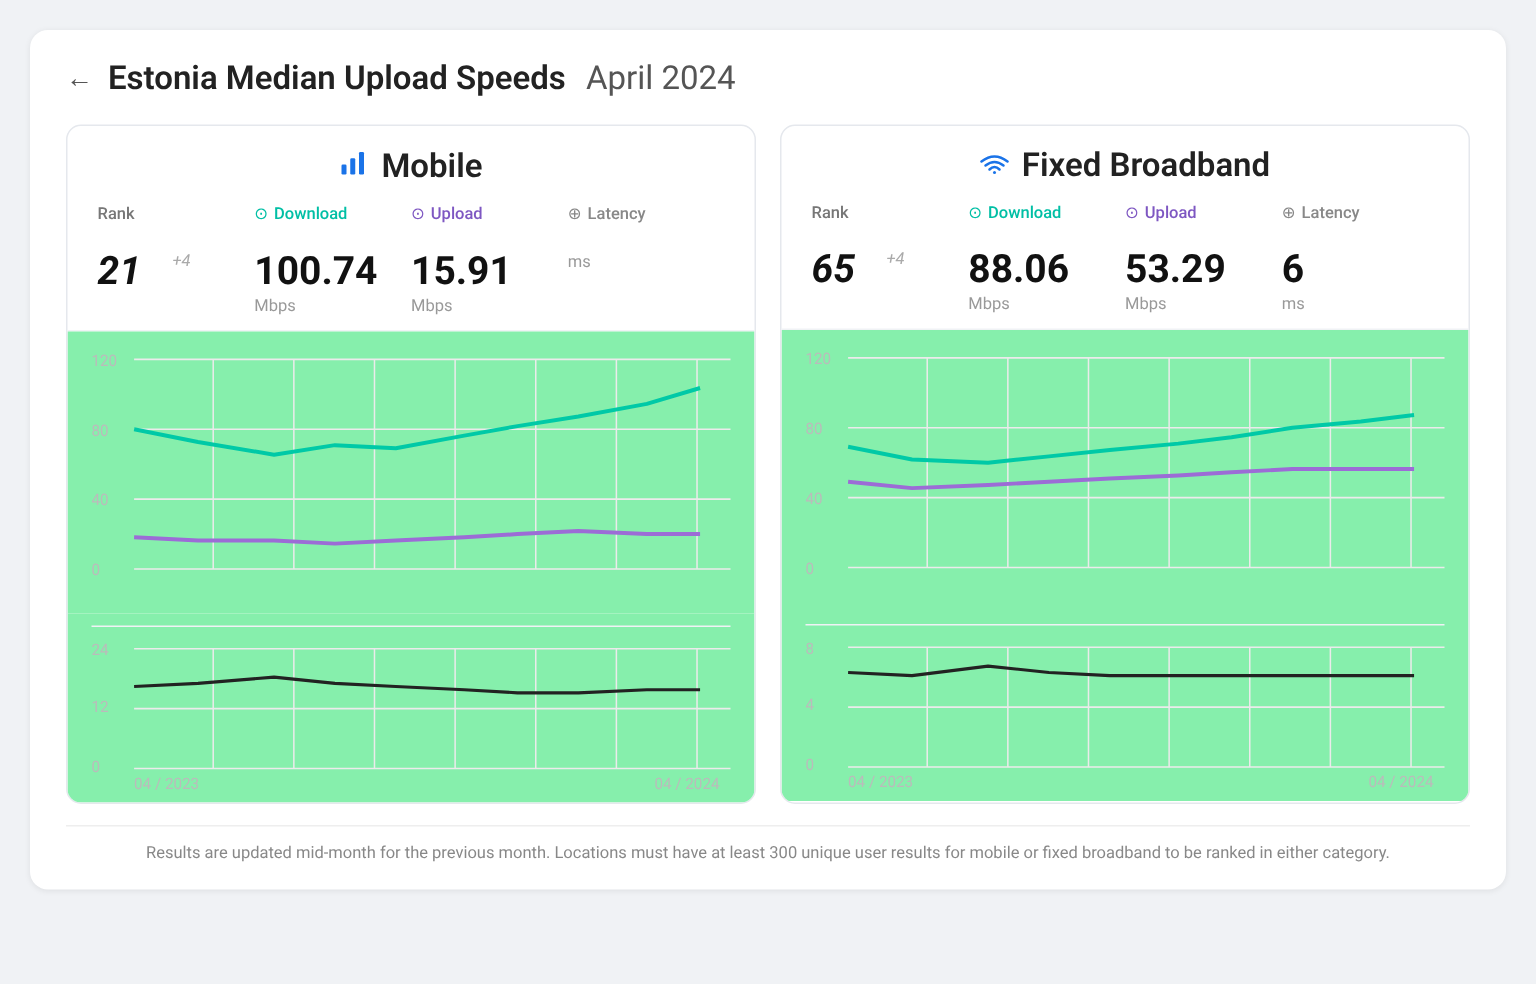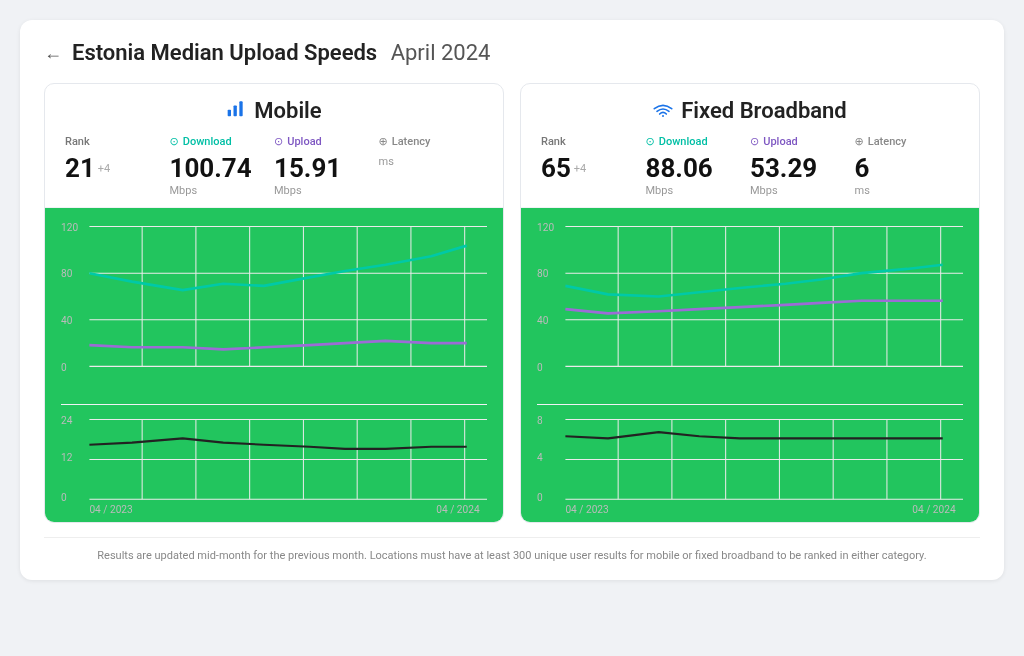--- a/index.html
+++ b/index.html
@@ -72,50 +72,51 @@
       flex: 1;
       display: flex;
       flex-direction: column;
     }
     .stat-label {
       display: flex;
       align-items: center;
       gap: 4px;
       font-size: 11px;
       color: #777;
-      margin-bottom: 6px;
+      margin-bottom: 18px;
       font-weight: 500;
     }
     .stat-value {
       font-size: 26px;
       font-weight: 700;
       color: #111;
       line-height: 1.1;
     }
     .stat-unit {
       font-size: 11px;
       color: #999;
       margin-top: 1px;
     }
     .rank-container {
       display: flex;
-      align-items: center;
-      gap: 3px;
+      align-items: flex-start;
+      gap: 21px;
+      font-style: italic;
     }
     .rank-change {
       font-size: 11px;
       color: #aaa;
       font-weight: 400;
     }
     .download-color { color: #00bfa5; }
     .upload-color { color: #7e57c2; }
     .latency-color { color: #888; }
     .chart-area {
       padding: 8px 16px 0;
-      background: #22c55e;
+      background: #86efac;
     }
     .chart-speed {
       height: 180px;
       position: relative;
     }
     .chart-latency {
       height: 110px;
       position: relative;
       border-top: 1px solid #f0f2f5;
       padding-top: 4px;

